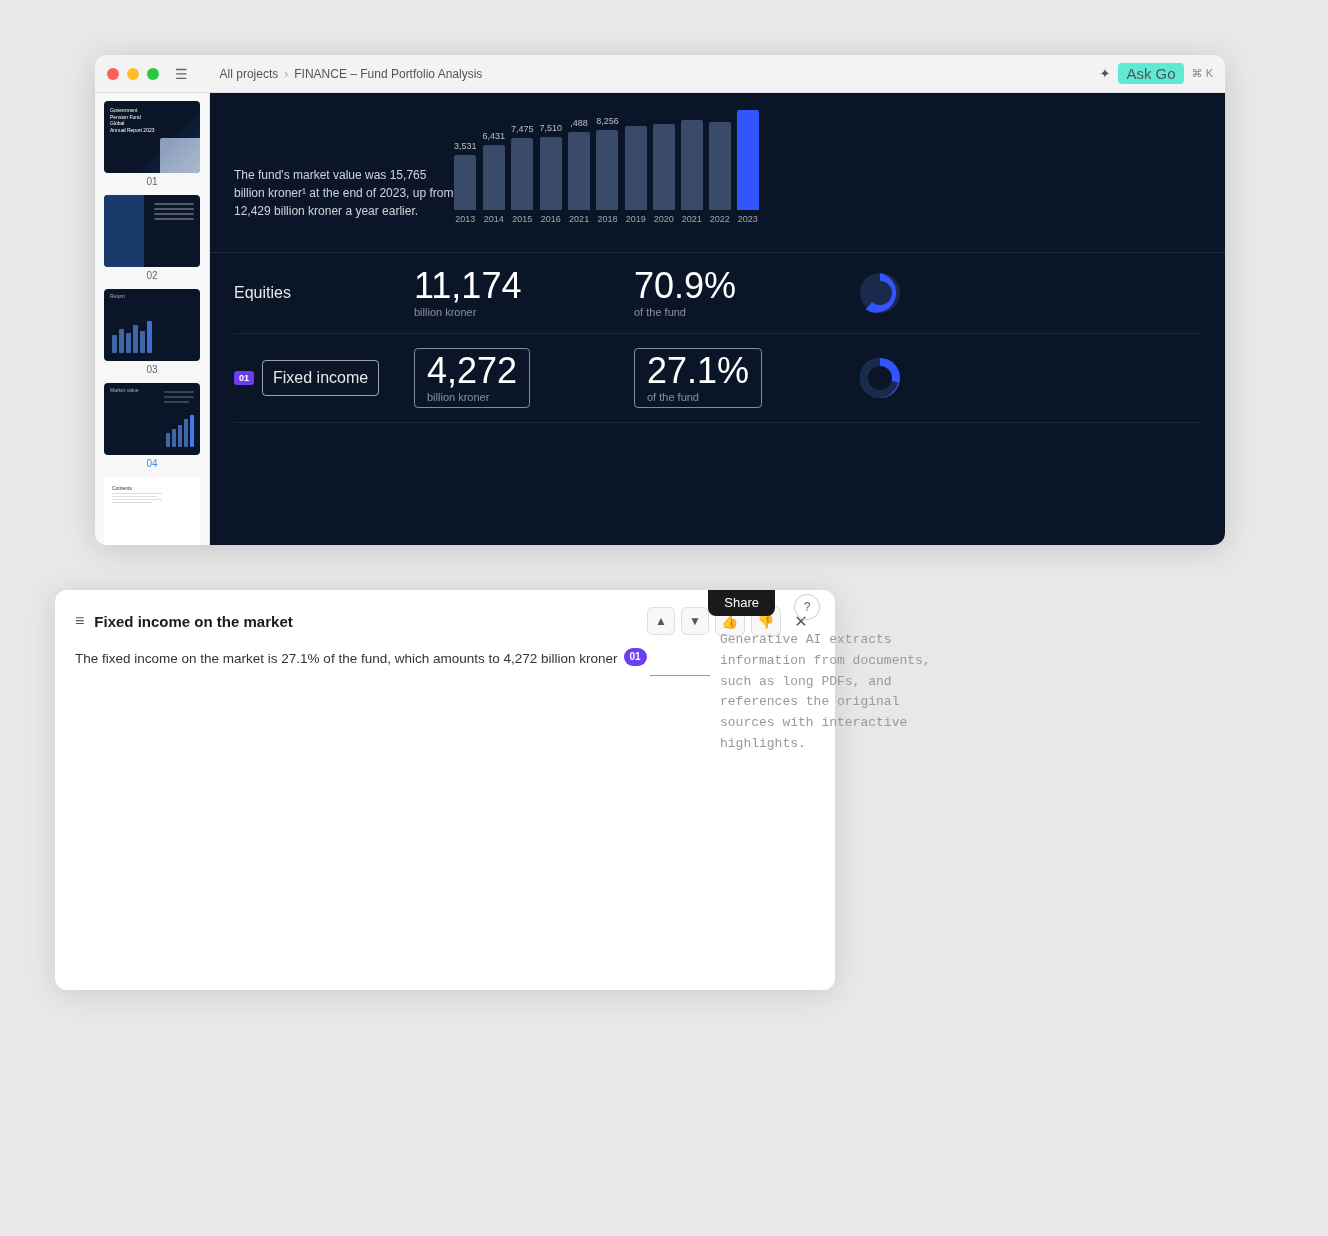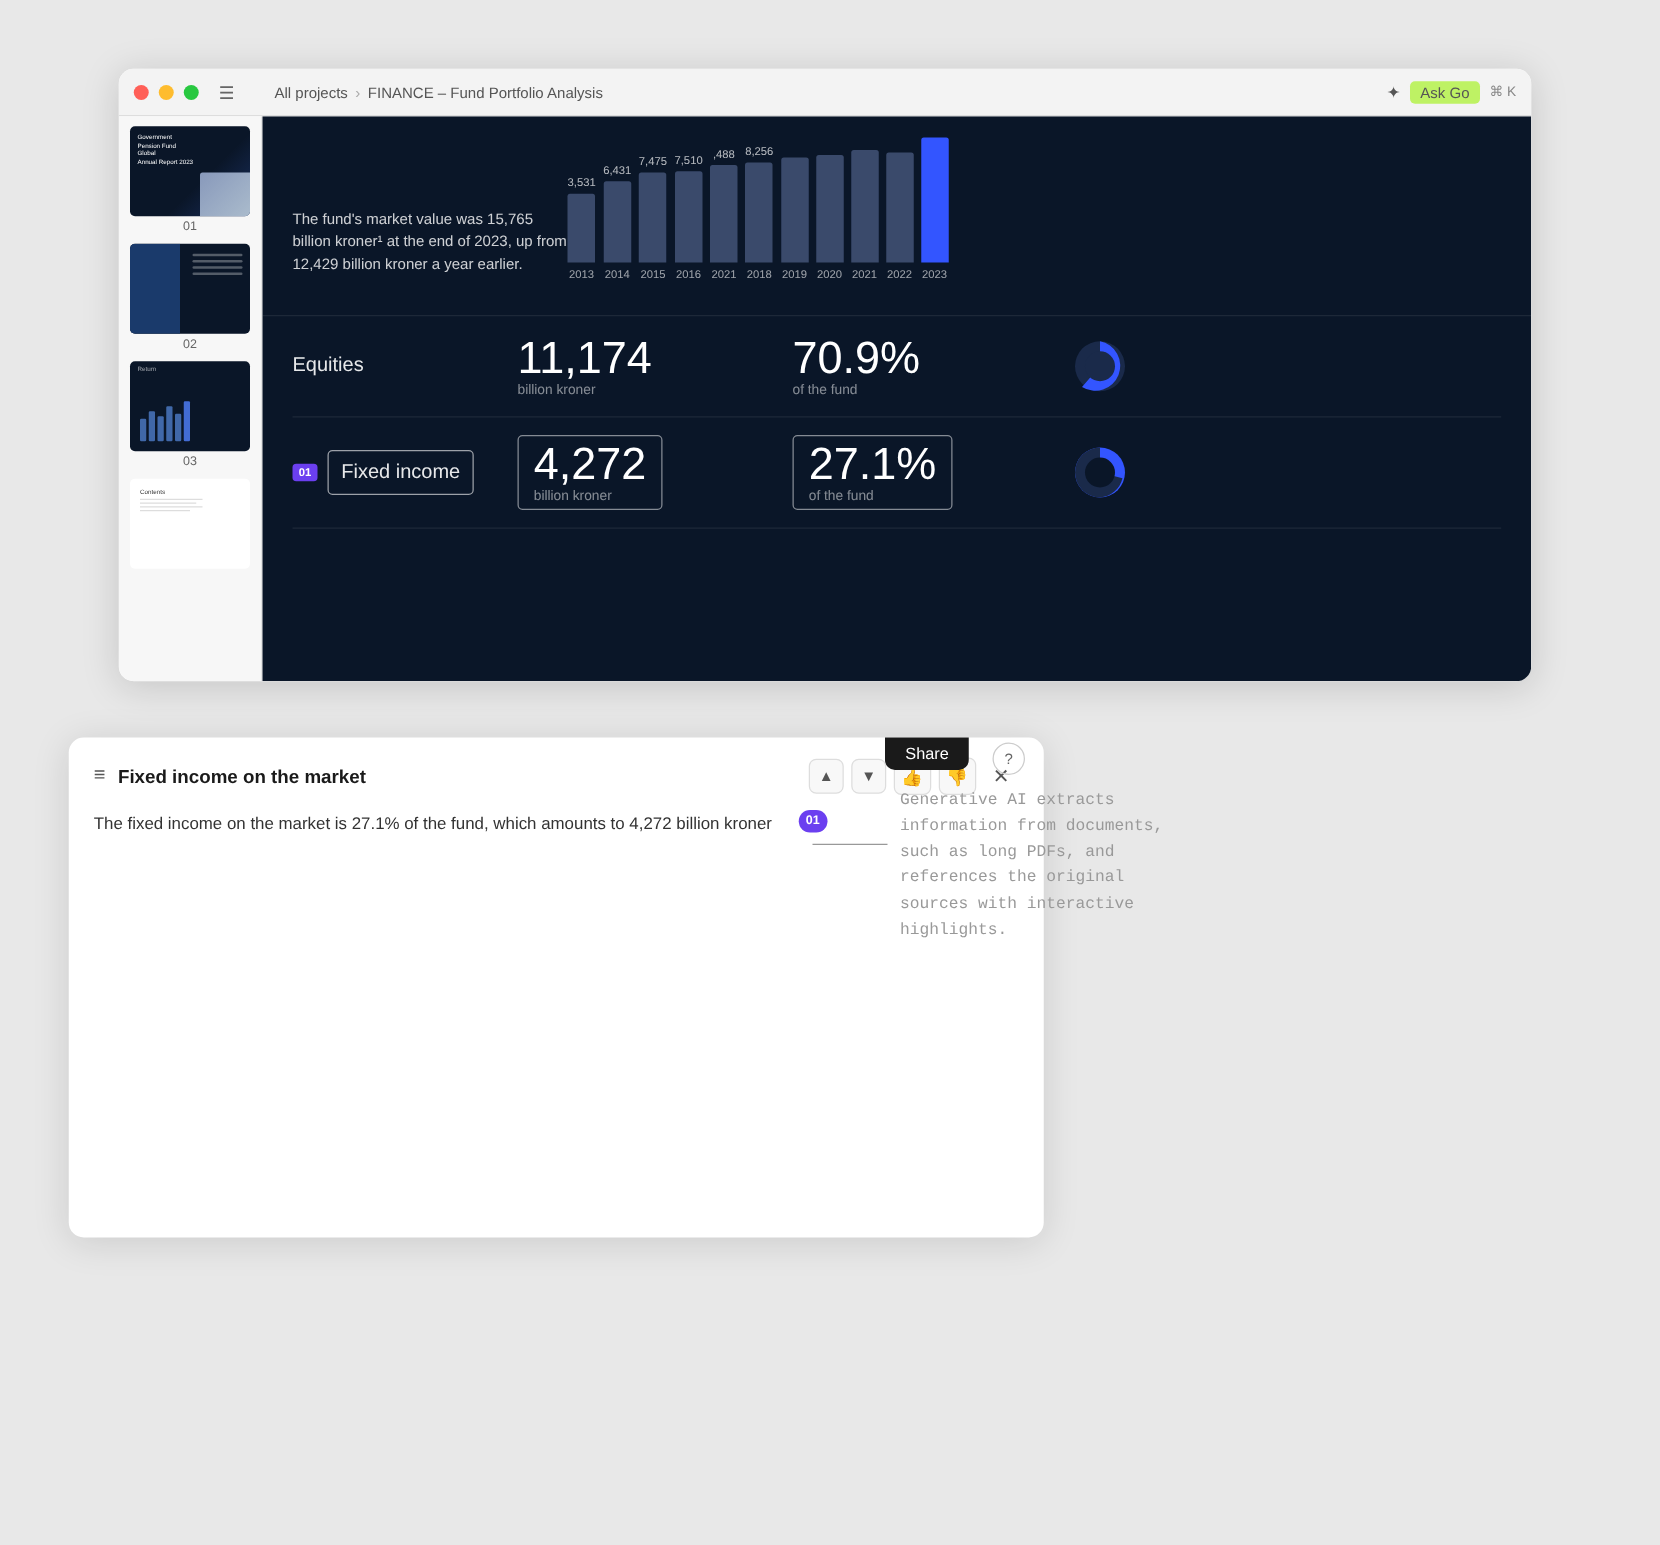--- a/index.html
+++ b/index.html
@@ -59,24 +59,24 @@
     .ask-go-area {
       margin-left: auto;
       display: flex;
       align-items: center;
       gap: 8px;
       font-size: 12px;
       color: #555;
     }
 
     .ask-go-badge {
-      background: #bef264;
+      background: #5eead4;
       border-radius: 4px;
       padding: 2px 8px;
-      font-size: 12px;
+      font-size: 15px;
     }
 
     .top-window-body {
       display: flex;
       flex: 1;
       overflow: hidden;
     }
 
     
     .slide-sidebar {
@@ -419,21 +419,21 @@
       font-size: 16px;
       color: #555;
     }
 
     .ai-panel-body {
       font-size: 13.5px;
       color: #333;
       line-height: 1.6;
       display: flex;
       align-items: flex-start;
-      gap: 21px;
+      gap: 6px;
       flex-wrap: wrap;
     }
 
     .ai-badge-01 {
       background: #6b3ff0;
       color: #fff;
       font-size: 10px;
       padding: 1px 6px;
       border-radius: 10px;
       font-weight: 600;
@@ -529,20 +529,38 @@
             <div class="thumb-bar" style="height:24px;"></div>
             <div class="thumb-bar" style="height:20px;"></div>
             <div class="thumb-bar" style="height:28px;"></div>
             <div class="thumb-bar" style="height:22px;"></div>
             <div class="thumb-bar" style="height:32px;background:rgba(80,130,255,0.8);"></div>
           </div>
         </div>
         <span class="slide-thumb-label">03</span>
       </div>
 
+      <div class="slide-thumb">
+        <div class="slide-thumb-img thumb-04">
+          <div style="position:absolute;top:4px;left:6px;font-size:5px;color:rgba(255,255,255,0.6)">Market value</div>
+          <div class="thumb-04-bars">
+            <div class="thumb-bar" style="height:14px;width:4px;"></div>
+            <div class="thumb-bar" style="height:18px;width:4px;"></div>
+            <div class="thumb-bar" style="height:22px;width:4px;"></div>
+            <div class="thumb-bar" style="height:28px;width:4px;"></div>
+            <div class="thumb-bar" style="height:32px;width:4px;background:rgba(80,130,255,0.9);"></div>
+          </div>
+          <div style="position:absolute;right:6px;top:8px;display:flex;flex-direction:column;gap:3px;">
+            <div style="width:30px;height:2px;background:rgba(255,255,255,0.2);border-radius:1px;"></div>
+            <div style="width:30px;height:2px;background:rgba(255,255,255,0.2);border-radius:1px;"></div>
+            <div style="width:25px;height:2px;background:rgba(255,255,255,0.2);border-radius:1px;"></div>
+          </div>
+        </div>
+        <span class="slide-thumb-label" style="color:#4488ff;">04</span>
+      </div>
 
       <div class="slide-thumb">
         <div class="slide-thumb-img thumb-05">
           <div class="thumb-05-text">Contents</div>
           <div style="position:absolute;left:8px;top:16px;display:flex;flex-direction:column;gap:2px;">
             <div style="width:50px;height:1px;background:#ddd;"></div>
             <div style="width:45px;height:1px;background:#ddd;"></div>
             <div style="width:50px;height:1px;background:#ddd;"></div>
             <div style="width:40px;height:1px;background:#ddd;"></div>
           </div>

